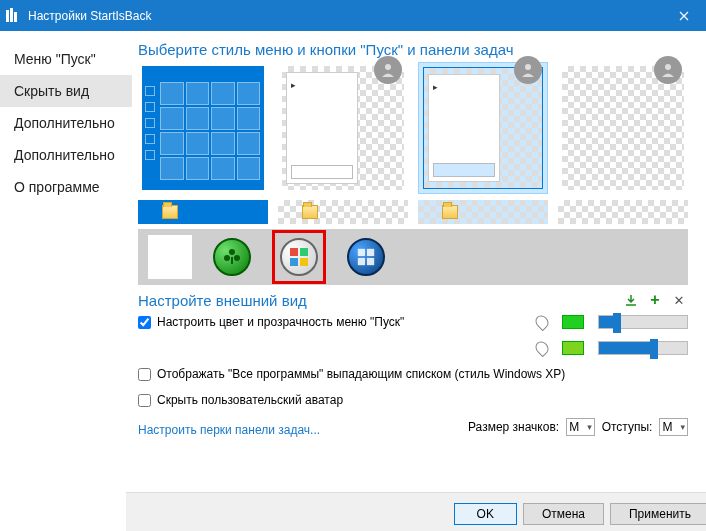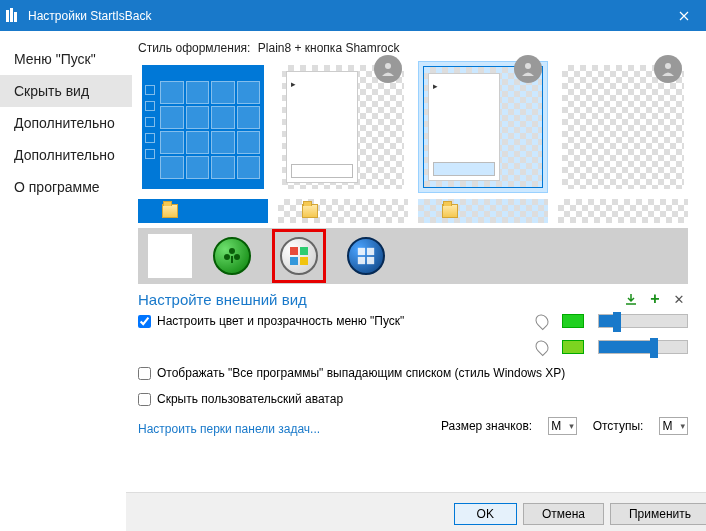--- a/index.html
+++ b/index.html
@@ -38,21 +38,21 @@
   .section-head .tool { width: 18px; height:18px; display:inline-flex; align-items:center; justify-content:center; margin-left:6px; color:#555; cursor:pointer; }
   .row { display:flex; align-items:center; height: 26px; gap:14px; }
   .row label { display:flex; align-items:center; gap:6px; font-size:12px; }
   .row .fill { flex:1; }
   .drop { width:12px; height:14px; border:1px solid #888; border-radius: 50% 50% 50% 0; transform: rotate(-45deg); background:#fff; }
   .swatch { width:22px; height:14px; border:1px solid #0a0; }
   .slider { width: 90px; height: 14px; background:#e0e0e0; position:relative; border:1px solid #bbb; }
   .slider .fill { position:absolute; left:0; top:0; bottom:0; background:#1979ca; }
   .slider .thumb { position:absolute; top:-3px; width:8px; height:20px; background:#1979ca; }
   .link { color:#1979ca; cursor:pointer; font-size:12px; margin-top:6px; display:inline-block; }
-  .bottom-row { display:flex; align-items:center; gap:16px; margin-top:4px; font-size:12px; }
+  .bottom-row { display:flex; align-items:center; gap:7px; margin-top:4px; font-size:12px; }
   .bottom-row .fill { flex:1; }
   .dd { border:1px solid #aaa; padding:1px 2px; display:flex; align-items:center; gap:8px; font-size:12px; background:#fff; }
   .dd .chev { font-size:9px; color:#555; }
   .footer { position:absolute; bottom:0; left:-6px; right:-18px; height:42px; background:#f0f0f0; border-top:1px solid #ddd; display:flex; align-items:center; justify-content:flex-end; padding-right:14px; gap:6px; }
   .btn { border:1px solid #adadad; background:#e1e1e1; padding:3px 18px; font-size:12px; cursor:pointer; }
   .btn.primary { border:1px solid #0078d7; background:#e5f1fb; padding:3px 22px; }
   input[type=checkbox]{ width:13px; height:13px; }
   
   .t1 { background:#0078d7; position:relative; }
   .t1 .side { position:absolute; left:3px; top:20px; width:12px; display:flex; flex-direction:column; gap:6px; }
@@ -87,24 +87,21 @@
 <div class="content">
   <div class="sidebar">
     <div class="item">Меню "Пуск"</div>
     <div class="item active">Скрыть вид</div>
     <div class="item">Дополнительно</div>
     <div class="item">Дополнительно</div>
     <div class="item">О программе</div>
   </div>
 
   <div class="main">
-    <div class="subline">
-      <span class="lbl">Стиль оформления:</span>
-      <span>Plain8 + кнопка Shamrock</span>
-    </div>
+    <div class="heading">Выберите стиль меню и кнопки "Пуск" и панели задач</div>
 
     <div class="themes">
 
       <div class="theme">
         <div class="preview-wrap">
           <div class="preview t1">
             <div class="side">
                 <span></span>
                 <span></span>
                 <span></span>

